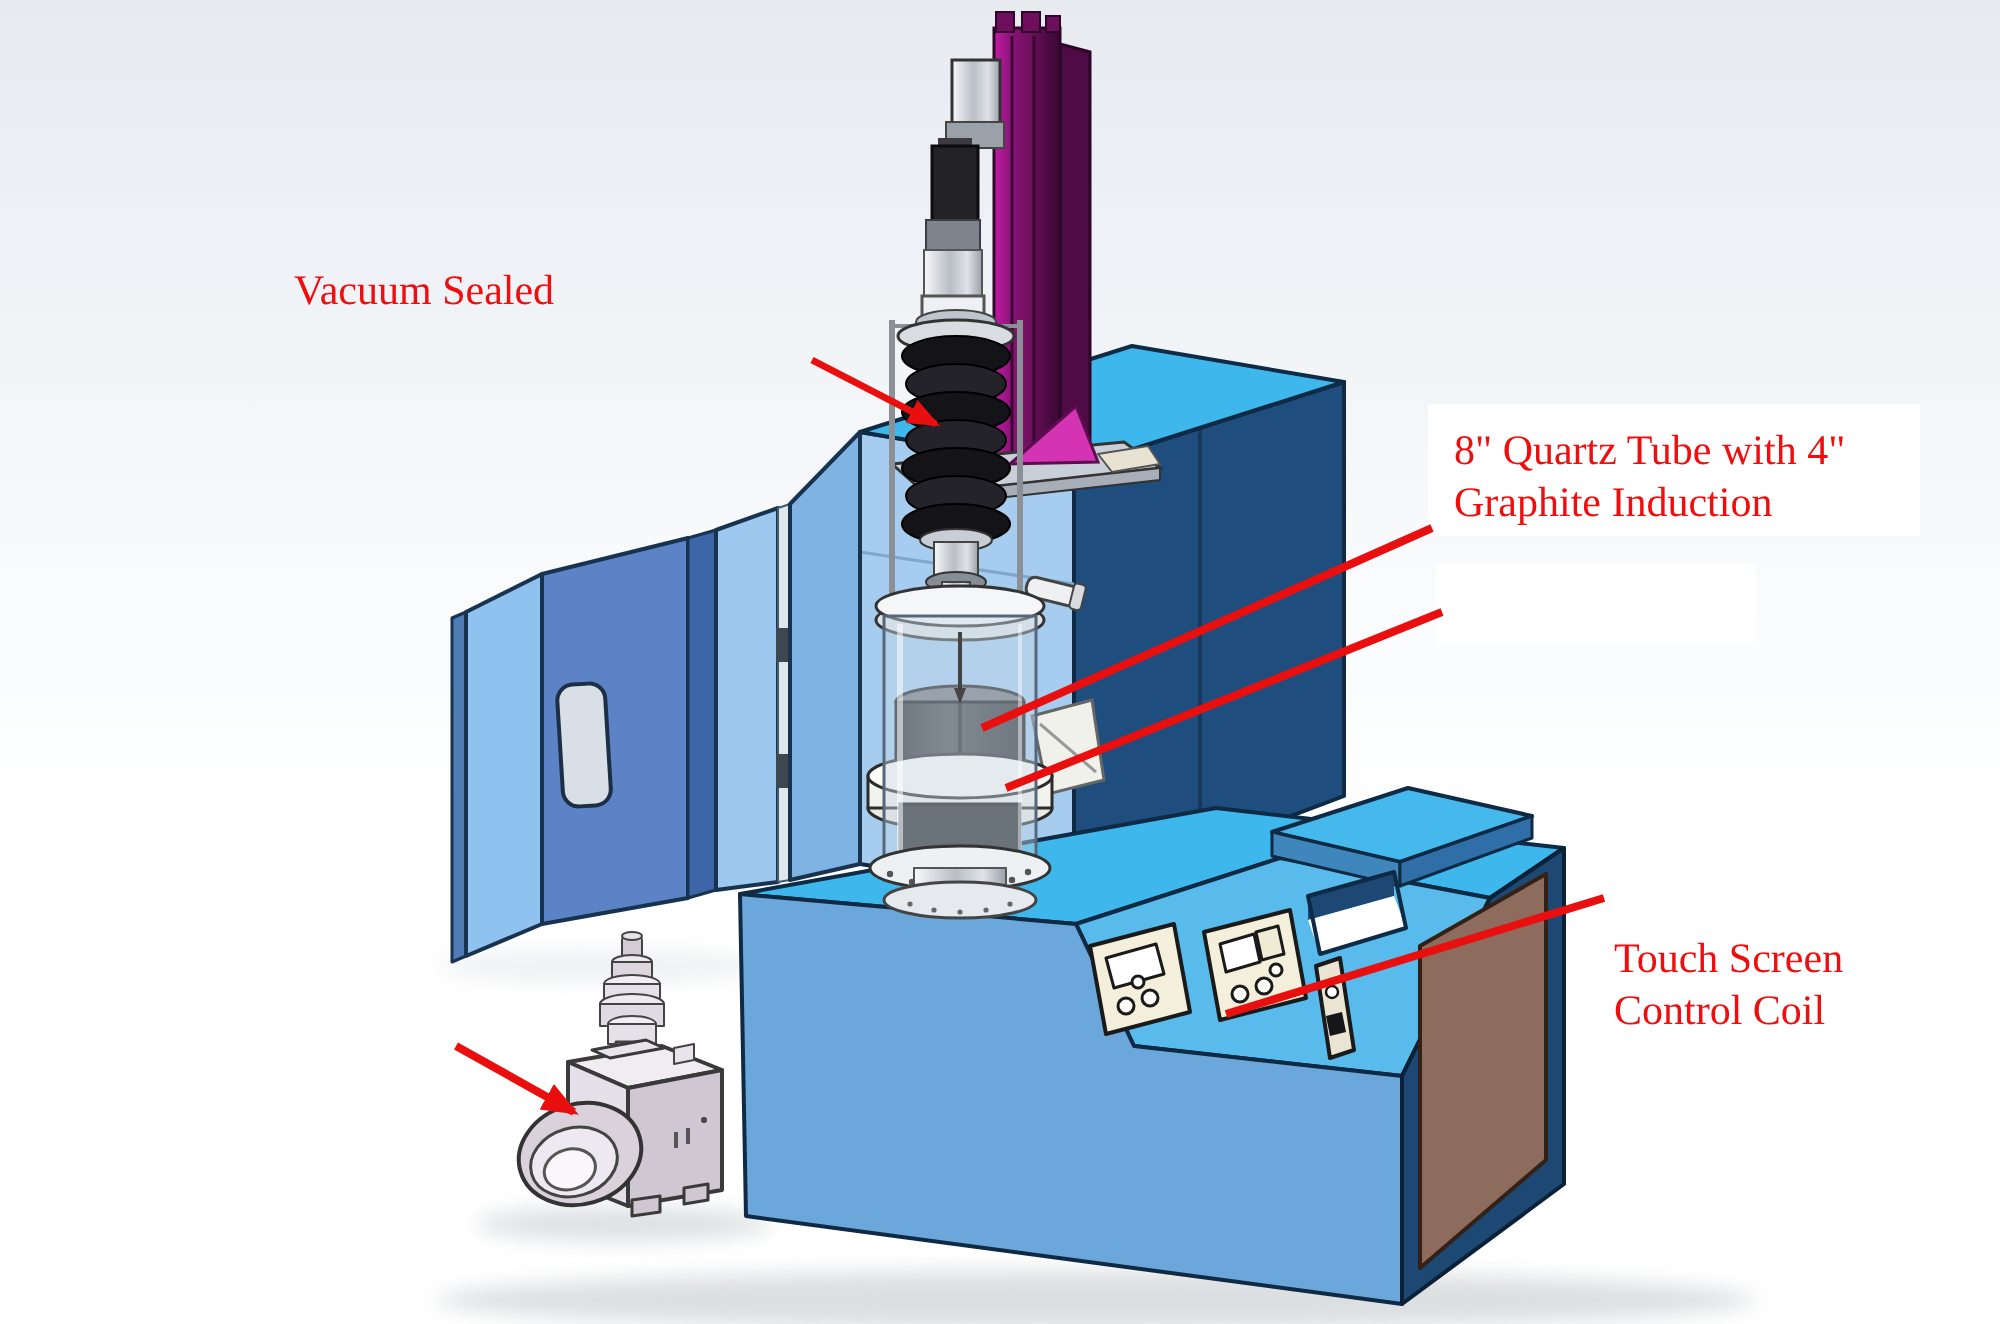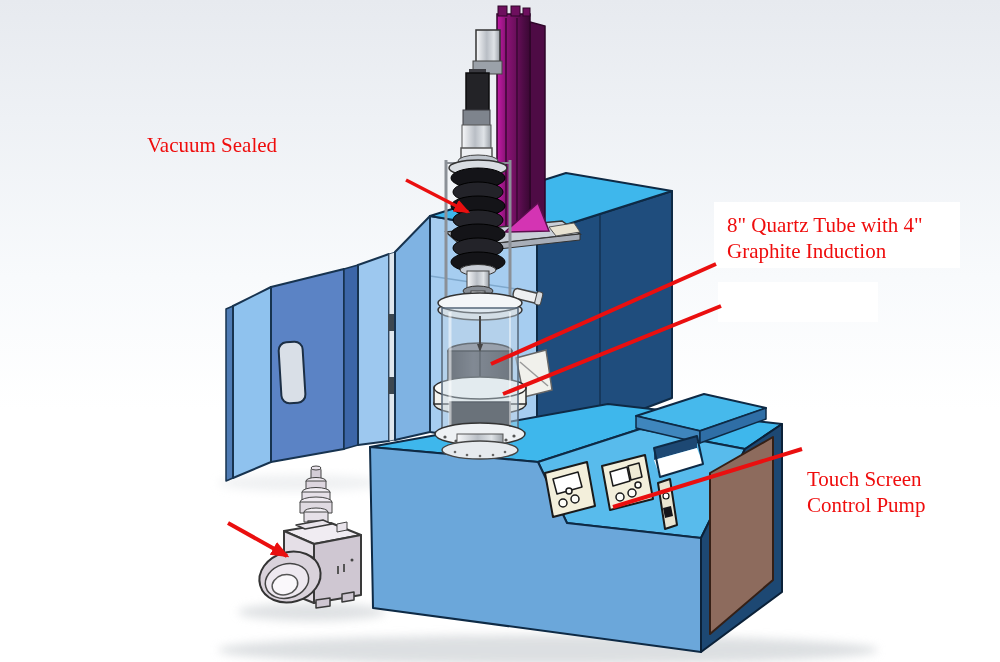--- a/index.html
+++ b/index.html
@@ -245,17 +245,17 @@
 </div>
 
 <div class="label" style="left:727px;top:212px;">
   <span>8" Quartz Tube with 4"</span><br>
   <span>Graphite Induction</span>
 </div>
 
 
 <div class="label" style="left:807px;top:434px;margin-top:32px;">
   <span>Touch Screen</span><br>
-  <span>Control Pump</span>
+  <span>Control Coil</span>
 </div>
 
 
 </div>
 
 </body></html>

